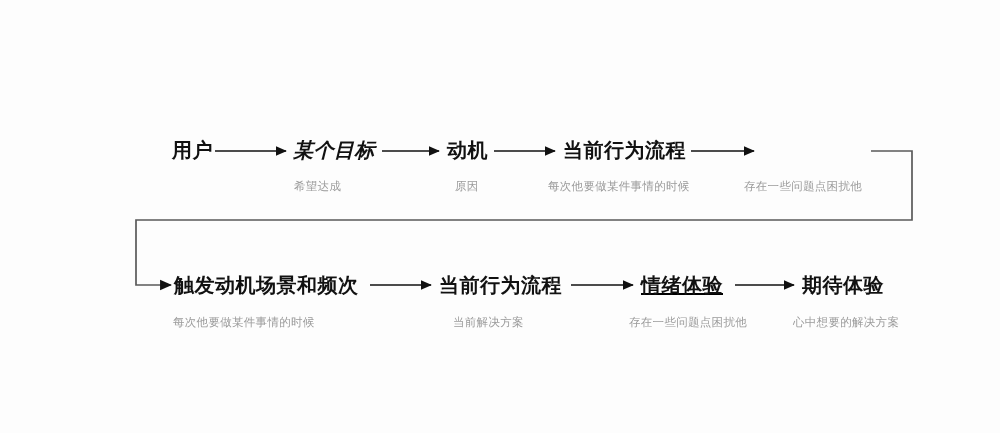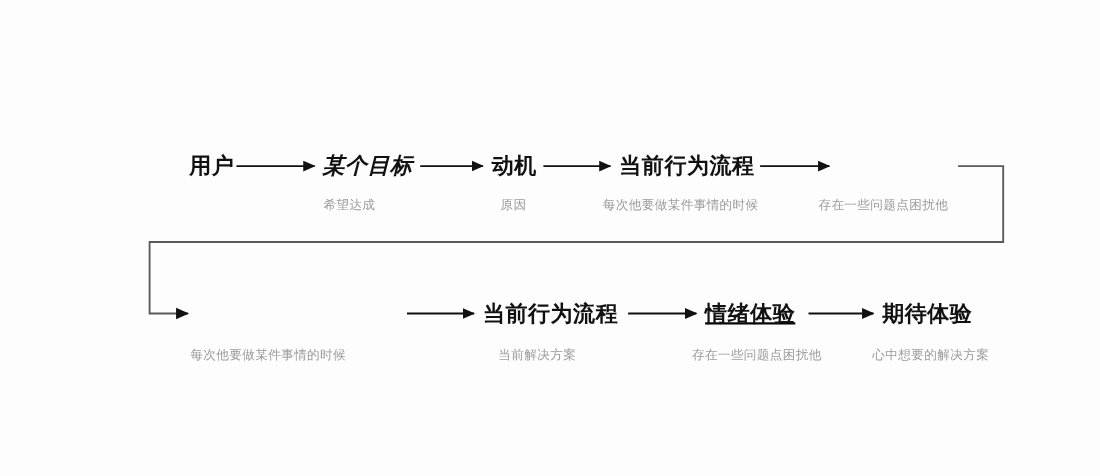--- a/index.html
+++ b/index.html
@@ -111,20 +111,23 @@
 
 
   <span class="node-sub sub1" style="left:251px;">希望达成</span>
 
   <span class="node-sub sub1" style="left:412px;">原因</span>
 
   <span class="node-sub sub1" style="left:505px;">每次他要做某件事情的时候</span>
 
   <span class="node-sub sub1" style="left:701px;text-align:right;">存在一些问题点困扰他</span>
 
+  <div class="node row2" style="left:131px;">
+    <span class="node-label">触发动机场景和频次</span>
+  </div>
 
   <div class="node row2" style="left:396px;text-align:right;">
     <span class="node-label">当前行为流程</span>
   </div>
 
   <div class="node row2" style="left:598px;text-decoration:underline;">
     <span class="node-label">情绪体验</span>
   </div>
 
   <div class="node row2" style="left:759px;">

